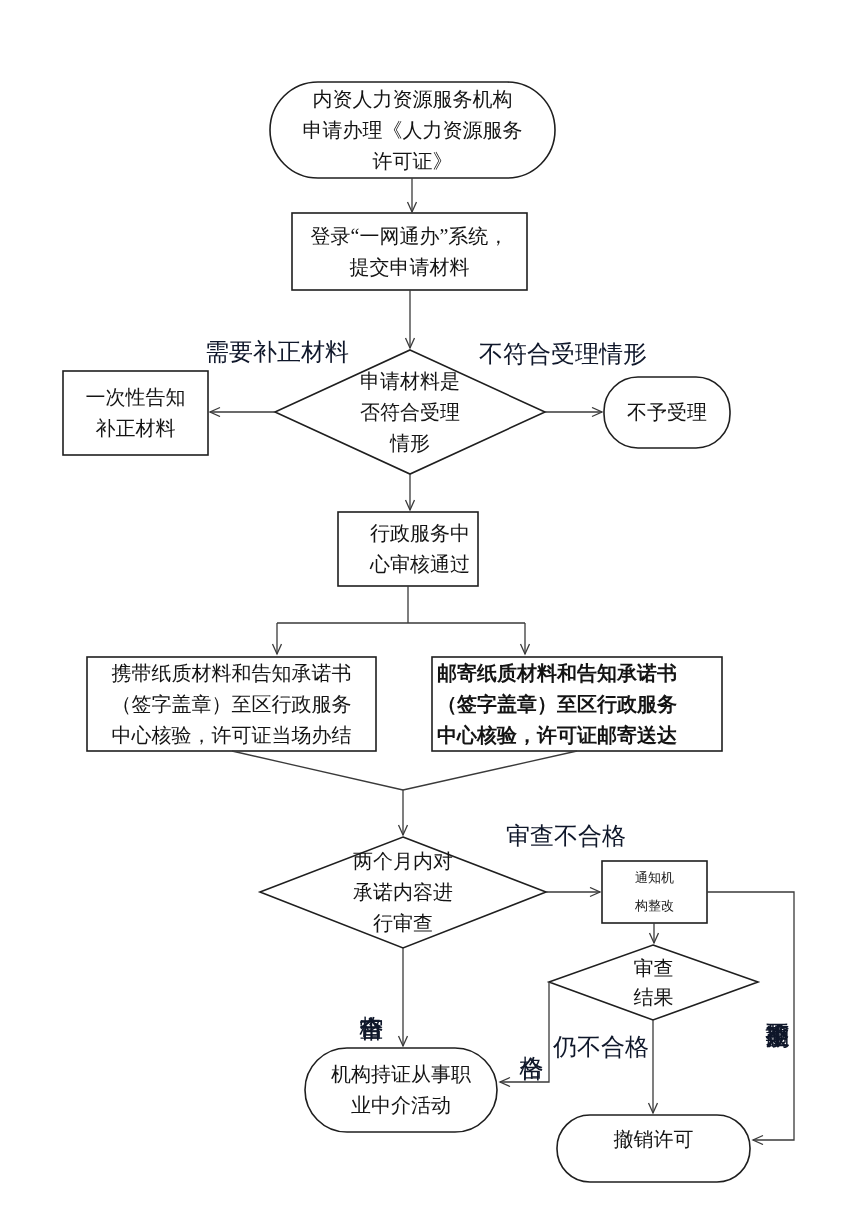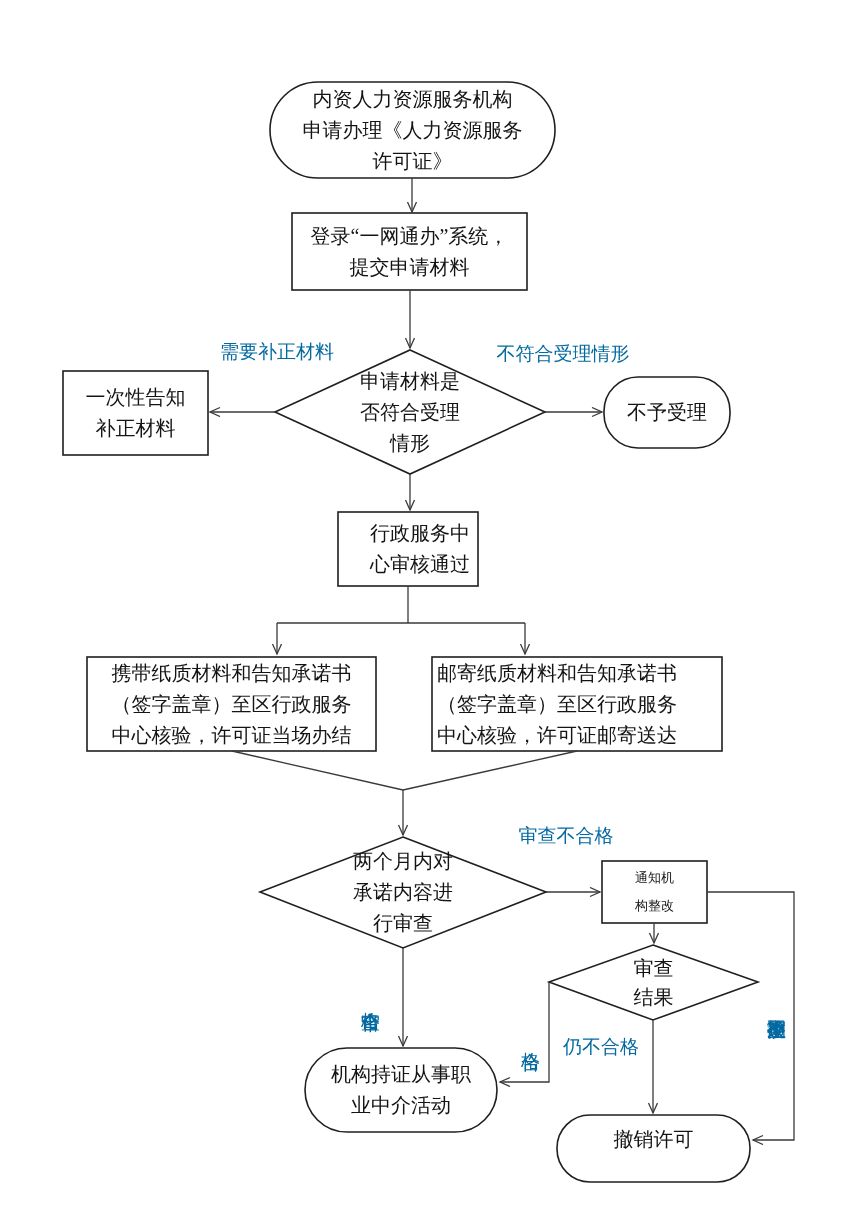--- a/index.html
+++ b/index.html
@@ -8,21 +8,21 @@
     font-family:"Liberation Serif","DejaVu Serif",serif;overflow:hidden;
   }
   #wires{position:absolute;left:0;top:0;}
   .node{
     position:absolute;display:flex;align-items:center;justify-content:center;
     text-align:center;white-space:pre-line;color:#141414;
     font-size:20px;line-height:31px;pointer-events:none;
   }
   .elabel{
     position:absolute;transform:translate(-50%,-50%);
-    font-size:19px;line-height:22px;color:#0369a1;white-space:nowrap;
+    font-size:24px;line-height:22px;color:#0f172a;white-space:nowrap;
   }
   .v{writing-mode:vertical-rl;text-orientation:upright;line-height:21px;}
 </style>
 </head>
 <body>
 
 <div id="canvas">
 
   <svg id="wires" width="853" height="1207" viewBox="0 0 853 1207">
     <defs>
@@ -77,21 +77,21 @@
 否符合受理
 情形</div>
   <div class="node" style="left:63px;top:371px;width:145px;height:84px;">一次性告知
 补正材料</div>
   <div class="node" style="left:604px;top:377px;width:126px;height:71px;text-align:right;">不予受理</div>
   <div class="node" style="left:338px;top:512px;width:164px;height:74px;">行政服务中
 心审核通过</div>
   <div class="node" style="left:87px;top:657px;width:289px;height:94px;">携带纸质材料和告知承诺书
 （签字盖章）至区行政服务
 中心核验，许可证当场办结</div>
-  <div class="node" style="left:432px;top:657px;width:250px;height:94px;">邮寄纸质材料和告知承诺书
+  <div class="node" style="left:432px;top:657px;width:250px;height:94px;font-weight:bold;">邮寄纸质材料和告知承诺书
 （签字盖章）至区行政服务
 中心核验，许可证邮寄送达</div>
   <div class="node" style="left:260px;top:837px;width:286px;height:111px;">两个月内对
 承诺内容进
 行审查</div>
   <div class="node" style="left:602px;top:861px;width:105px;height:62px;font-size:13px;line-height:28px;">通知机
 构整改</div>
   <div class="node" style="left:549px;top:945px;width:209px;height:75px;line-height:29px;">审查
 结果</div>
   <div class="node" style="left:305px;top:1048px;width:192px;height:84px;">机构持证从事职

